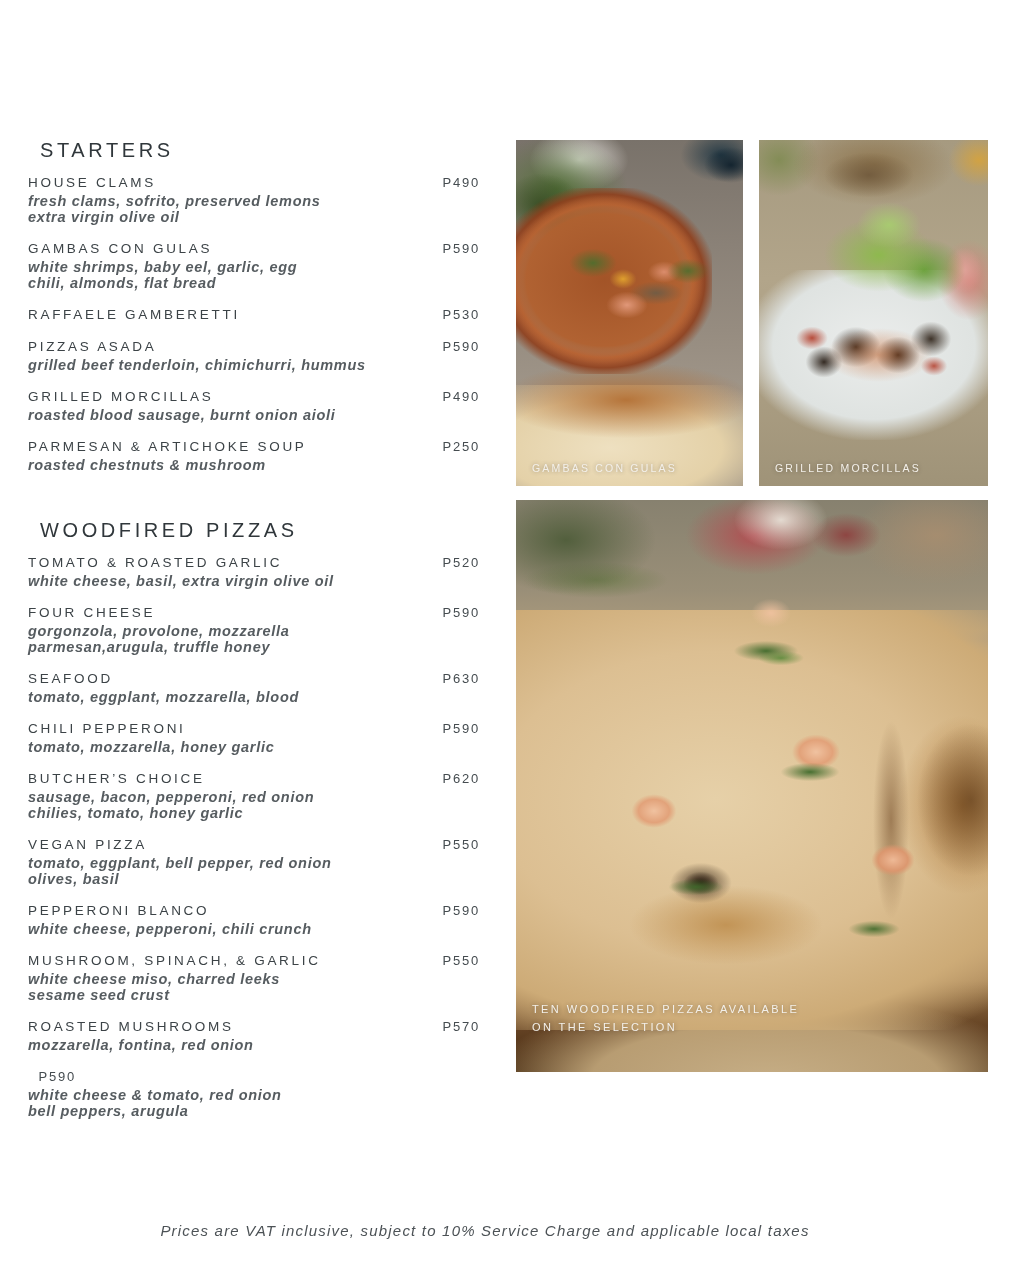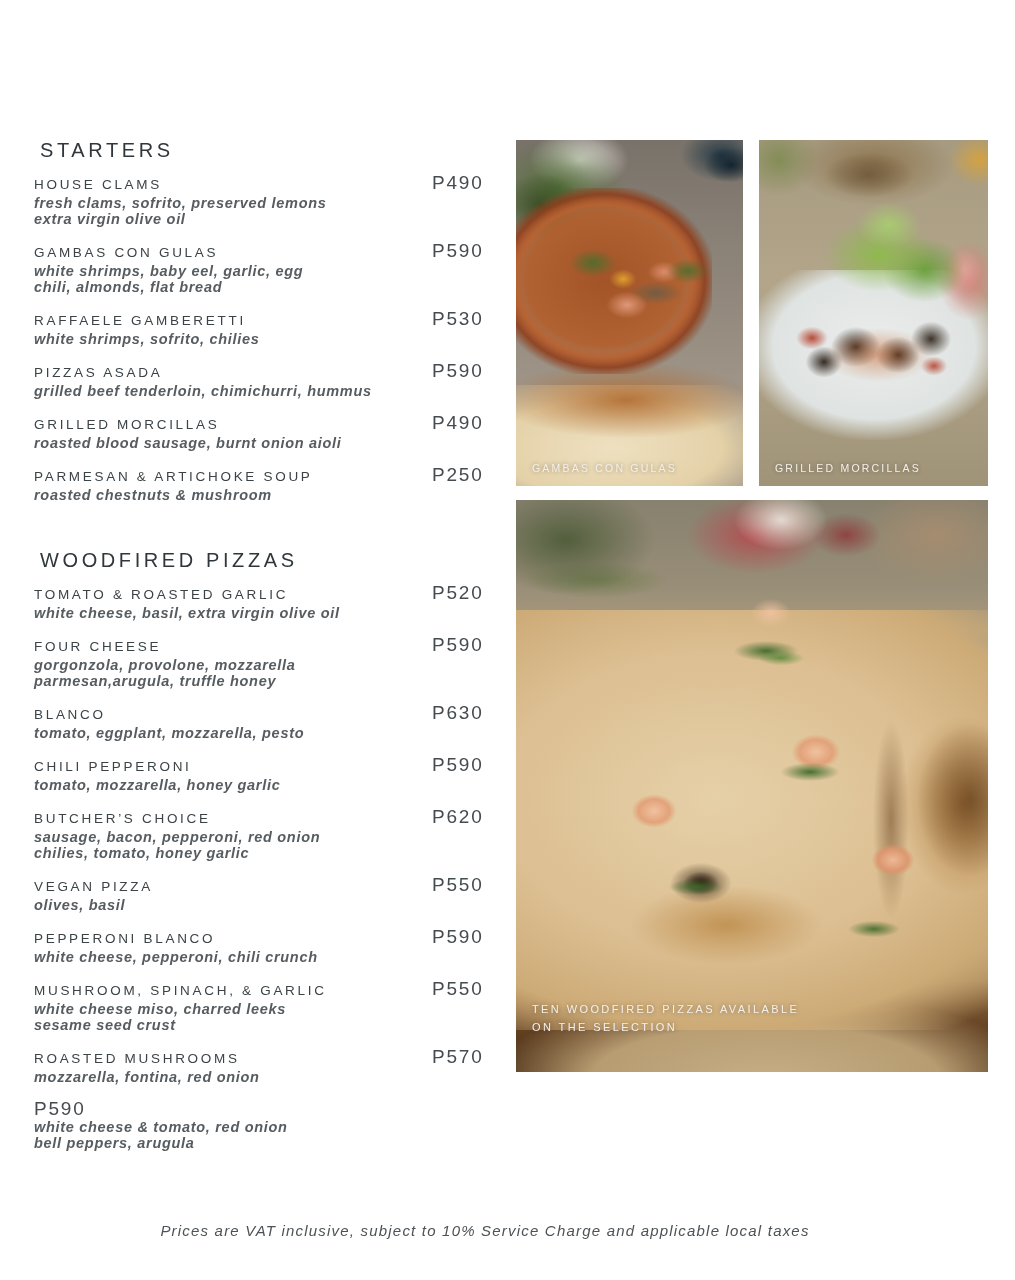--- a/index.html
+++ b/index.html
@@ -7,28 +7,28 @@
     width:1015px;height:1280px;position:relative;background:#ffffff;
     font-family:"Liberation Sans", sans-serif;color:#3c4347;overflow:hidden;
   }
   
   .menu-col{position:absolute;left:28px;top:139px;width:452px;}
   .section-title{
     font-size:20px;line-height:22px;letter-spacing:3.6px;font-weight:300;
     color:#30373b;margin:0 0 14px 12px;
   }
   .section-pizzas{margin-top:46px;}
-  .item{margin-bottom:16px;margin-left:6px;}
+  .item{margin-bottom:16px;}
   .row{display:flex;align-items:baseline;margin-bottom:2px;}
   .iname{
     flex:1;font-size:13.5px;line-height:16px;letter-spacing:2.7px;
     font-weight:400;color:#3c4347;
   }
   .iprice{
-    width:48px;font-size:19px;line-height:16px;letter-spacing:1.8px;
+    width:48px;font-size:13px;line-height:16px;letter-spacing:1.8px;
     color:#454c50;text-align:right;
   }
   .desc{
     font-size:14.5px;line-height:16px;font-style:italic;letter-spacing:.7px;
     color:#565c60;font-weight:700;
   }
   
   .photo{position:absolute;overflow:hidden;background:#a89c88;}
   #photo-gambas{left:516px;top:140px;width:227px;height:346px;}
   #photo-morcillas{left:759px;top:140px;width:229px;height:346px;}
@@ -177,21 +177,20 @@
       </div>
       <div class="desc">white shrimps, baby eel, garlic, egg</div>
       <div class="desc">chili, almonds, flat bread</div>
     </div>
 
     <div class="item">
       <div class="row">
         <span class="iname">RAFFAELE GAMBERETTI</span>
         <span class="iprice">P530</span>
       </div>
-      <div class="desc">white shrimps, sofrito, chilies</div>
     </div>
 
     <div class="item">
       <div class="row">
         <span class="iname">PIZZAS ASADA</span>
         <span class="iprice">P590</span>
       </div>
       <div class="desc">grilled beef tenderloin, chimichurri, hummus</div>
     </div>
 
@@ -227,24 +226,24 @@
       <div class="row">
         <span class="iname">FOUR CHEESE</span>
         <span class="iprice">P590</span>
       </div>
       <div class="desc">gorgonzola, provolone, mozzarella</div>
       <div class="desc">parmesan,arugula, truffle honey</div>
     </div>
 
     <div class="item">
       <div class="row">
-        <span class="iname">BLANCO</span>
+        <span class="iname">SEAFOOD</span>
         <span class="iprice">P630</span>
       </div>
-      <div class="desc">tomato, eggplant, mozzarella, pesto</div>
+      <div class="desc">tomato, eggplant, mozzarella, blood</div>
     </div>
 
     <div class="item">
       <div class="row">
         <span class="iname">CHILI PEPPERONI</span>
         <span class="iprice">P590</span>
       </div>
       <div class="desc">tomato, mozzarella, honey garlic</div>
     </div>
 
@@ -255,20 +254,21 @@
       </div>
       <div class="desc">sausage, bacon, pepperoni, red onion</div>
       <div class="desc">chilies, tomato, honey garlic</div>
     </div>
 
     <div class="item">
       <div class="row">
         <span class="iname">VEGAN PIZZA</span>
         <span class="iprice">P550</span>
       </div>
+      <div class="desc">tomato, eggplant, bell pepper, red onion</div>
       <div class="desc">olives, basil</div>
     </div>
 
     <div class="item">
       <div class="row">
         <span class="iname">PEPPERONI BLANCO</span>
         <span class="iprice">P590</span>
       </div>
       <div class="desc">white cheese, pepperoni, chili crunch</div>
     </div>

